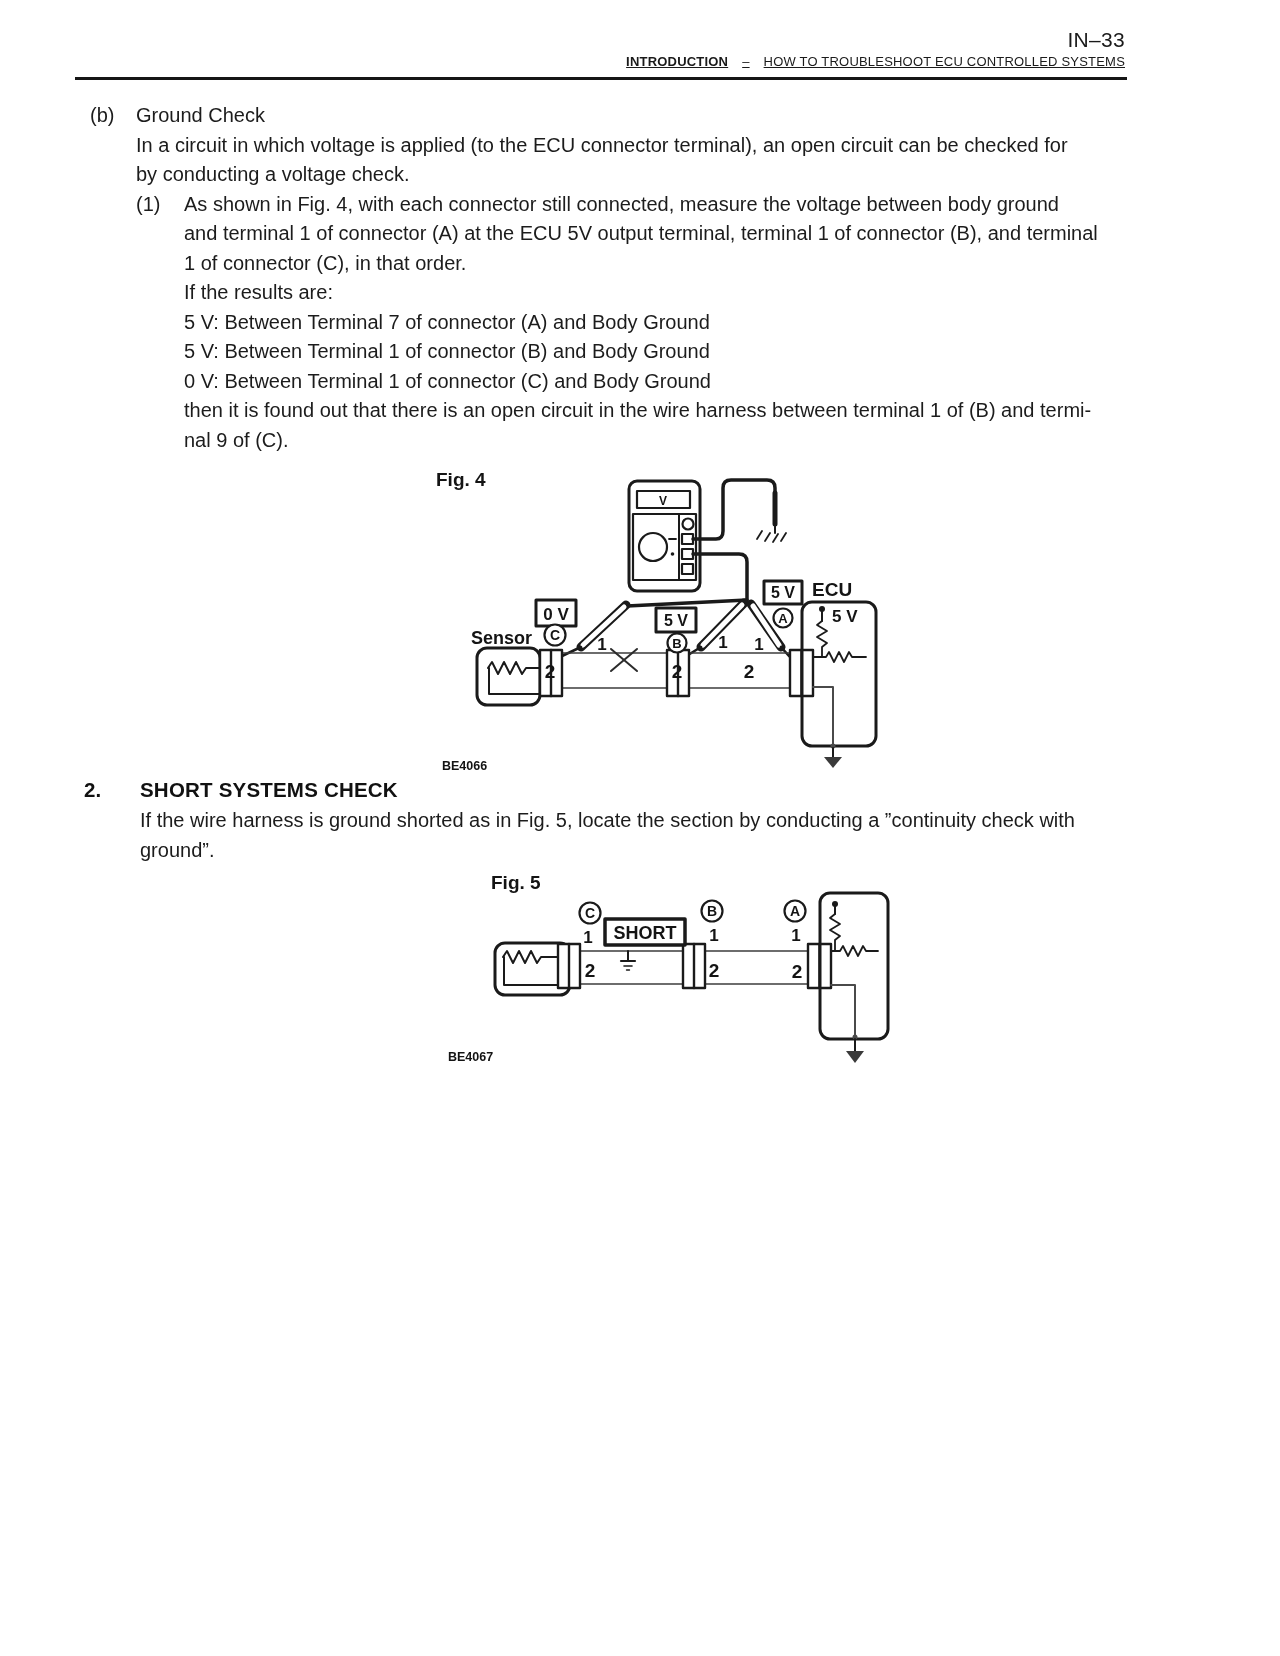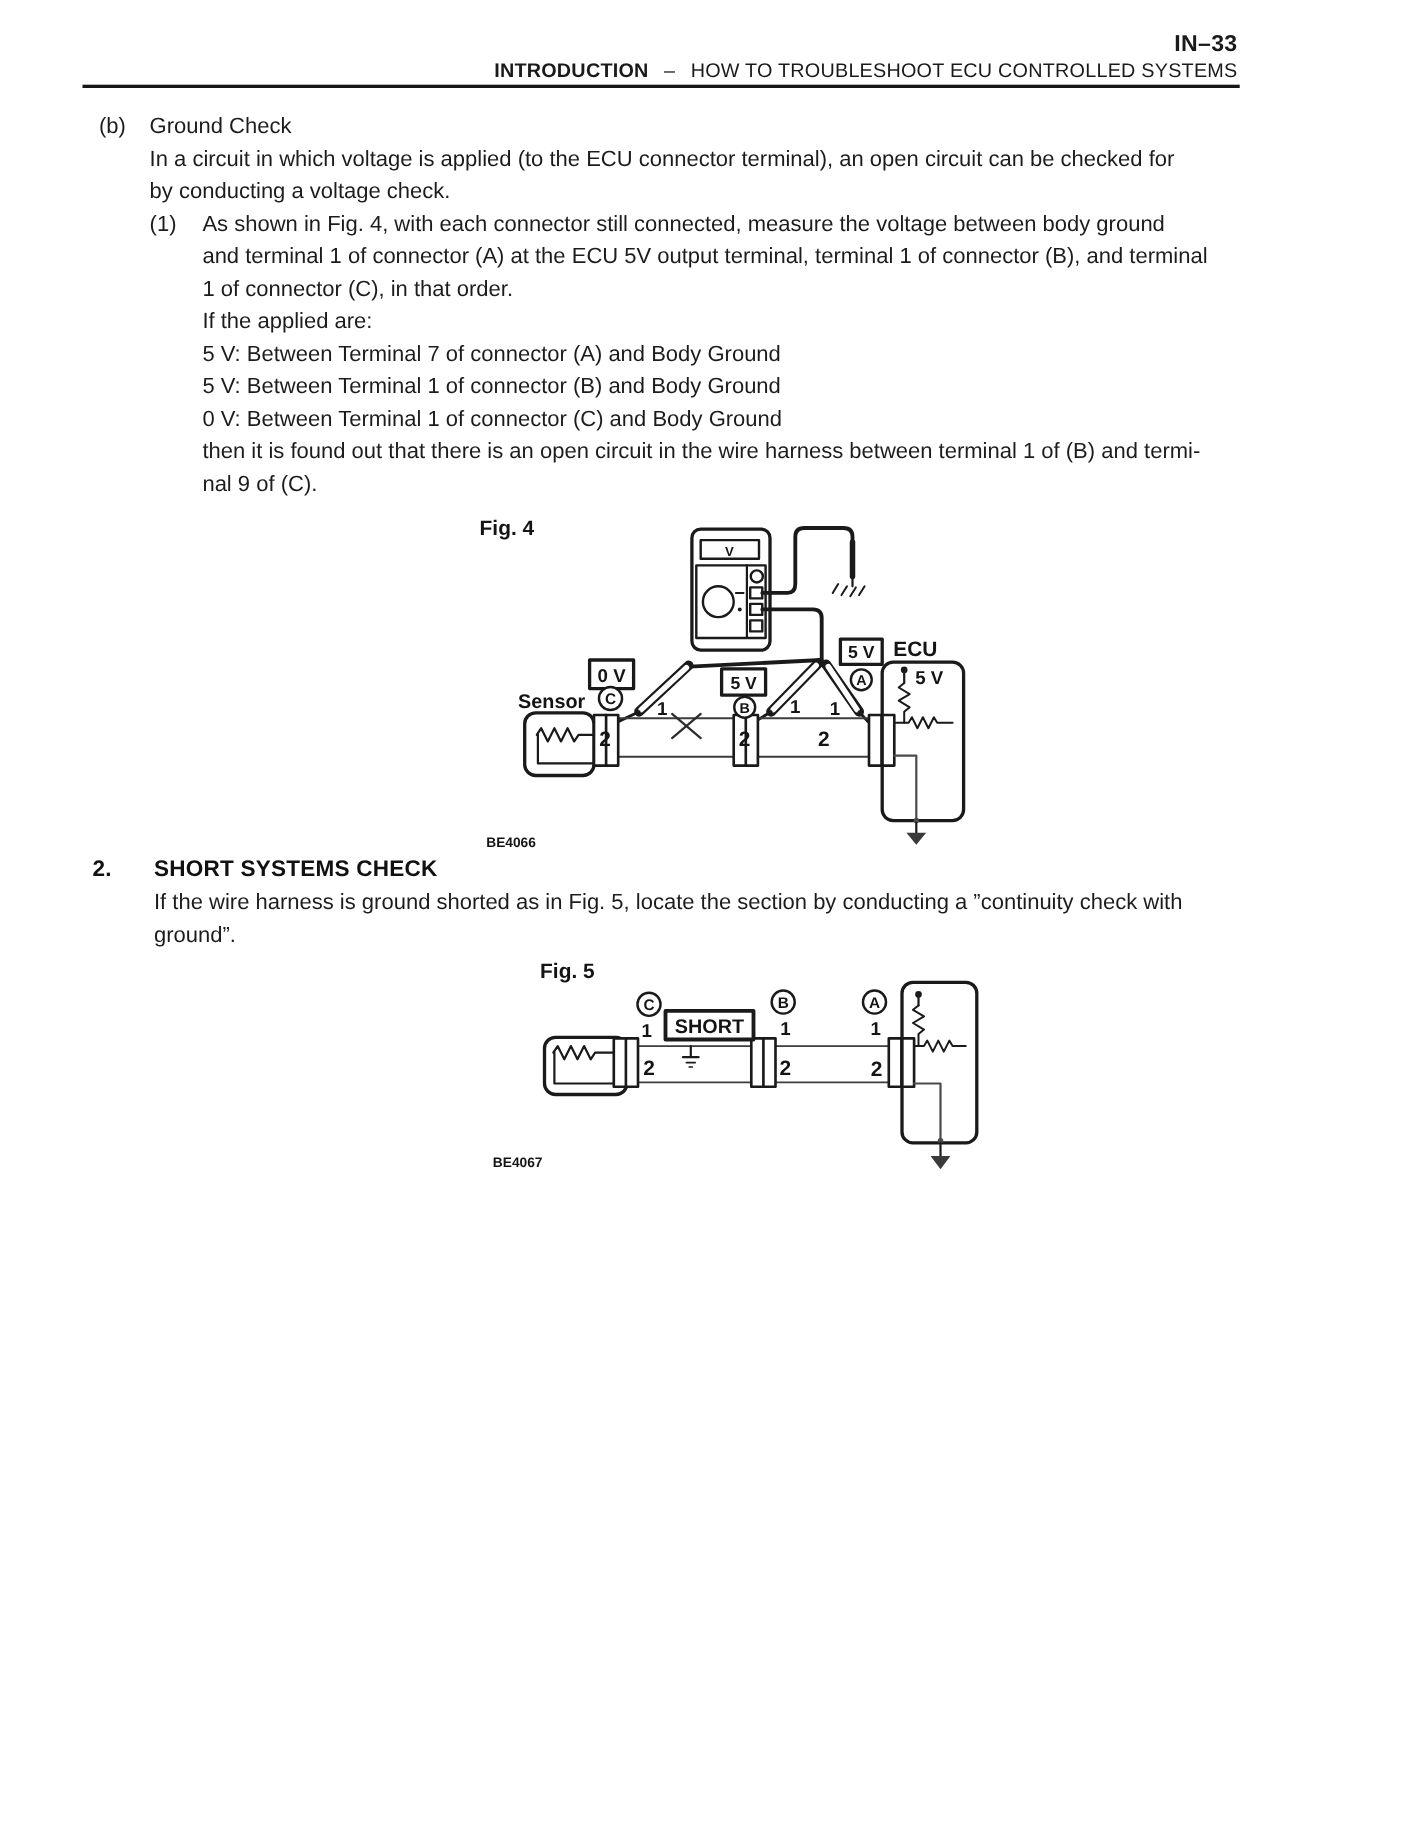--- a/index.html
+++ b/index.html
@@ -2,22 +2,22 @@
 <html><head>
 <meta charset="utf-8">
 <style>
   html,body{margin:0;padding:0;}
   body{
     width:1280px;height:1656px;background:#ffffff;position:relative;
     font-family:"Liberation Sans","DejaVu Sans",sans-serif;color:#1a1a1a;
     -webkit-font-smoothing:antialiased;
   }
   .ln{position:absolute;white-space:nowrap;font-size:20px;line-height:24px;color:#1c1c1c;}
-  .pageno{position:absolute;top:28px;right:155px;font-size:21px;font-weight:bold;letter-spacing:.3px;}
-  .hdr{position:absolute;top:54px;right:155px;white-space:nowrap;font-size:18px;letter-spacing:.2px;}
+  .pageno{position:absolute;top:28px;right:155px;font-size:21px;font-weight:normal;letter-spacing:.3px;}
+  .hdr{position:absolute;top:54px;right:155px;white-space:nowrap;font-size:13px;letter-spacing:.2px;text-decoration:underline;}
   .hdr .sec{font-weight:bold;}
   .hdr .sep{margin:0 14px;}
   .rule{position:absolute;top:77px;left:75px;width:1052px;height:3px;background:#161616;}
   .hd2{position:absolute;white-space:nowrap;font-size:20.5px;font-weight:bold;letter-spacing:.2px;color:#111;}
   svg.fig{position:absolute;}
   svg text{fill:#141414;font-family:"Liberation Sans","DejaVu Sans",sans-serif;font-weight:bold;}
 </style>
 </head>
 <body>
 
@@ -29,21 +29,21 @@
 
 <div class="ln" style="left:90px;top:103px">(b)</div>
 <div class="ln" style="left:136px;top:103px">Ground Check</div>
 <div class="ln" style="left:136px;top:133px">In a circuit in which voltage is applied (to the ECU connector terminal), an open circuit can be checked for</div>
 <div class="ln" style="left:136px;top:162px">by conducting a voltage check.</div>
 
 <div class="ln" style="left:136px;top:192px">(1)</div>
 <div class="ln" style="left:184px;top:192px">As shown in Fig. 4, with each connector still connected, measure the voltage between body ground</div>
 <div class="ln" style="left:184px;top:221px">and terminal 1 of connector (A) at the ECU 5V output terminal, terminal 1 of connector (B), and terminal</div>
 <div class="ln" style="left:184px;top:251px">1 of connector (C), in that order.</div>
-<div class="ln" style="left:184px;top:280px">If the applied are:</div>
+<div class="ln" style="left:184px;top:280px">If the results are:</div>
 <div class="ln" style="left:184px;top:310px">5 V: Between Terminal 7 of connector (A) and Body Ground</div>
 <div class="ln" style="left:184px;top:339px">5 V: Between Terminal 1 of connector (B) and Body Ground</div>
 <div class="ln" style="left:184px;top:369px">0 V: Between Terminal 1 of connector (C) and Body Ground</div>
 <div class="ln" style="left:184px;top:398px">then it is found out that there is an open circuit in the wire harness between terminal 1 of (B) and termi-</div>
 <div class="ln" style="left:184px;top:428px">nal 9 of (C).</div>
 
 <svg class="fig" style="left:400px;top:440px" width="480" height="340" viewBox="400 440 480 340">
   <g fill="none" stroke="#1a1a1a" stroke-linecap="round" stroke-linejoin="round">
 
     <g>

